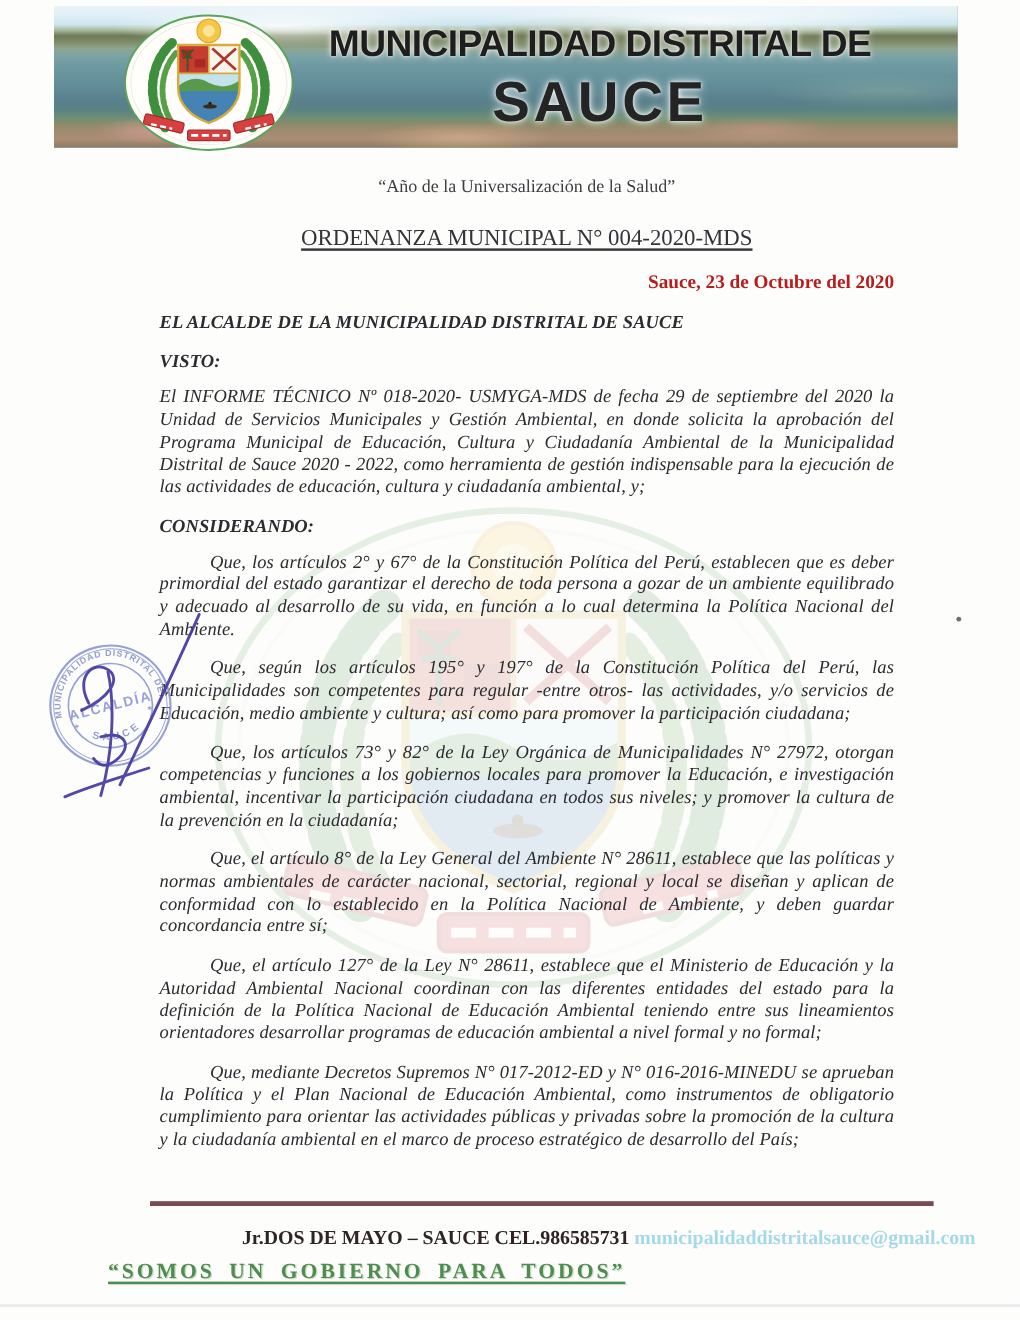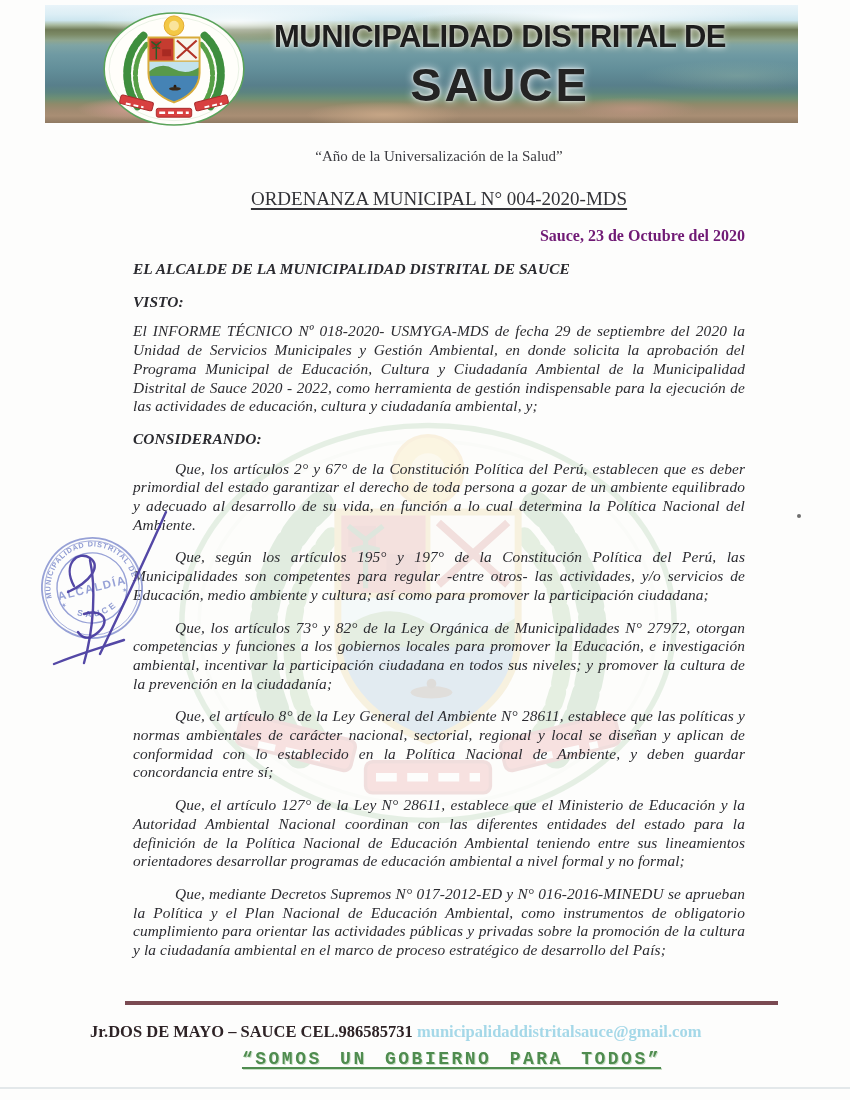--- a/index.html
+++ b/index.html
@@ -32,21 +32,21 @@
   
   .watermark{position:absolute;left:168px;top:415px;width:520px;height:416px;opacity:.14;z-index:0;}
 
   
   .quote{position:absolute;left:133px;top:148px;width:612px;text-align:center;
     font-size:15px;color:#3d3d42;z-index:2;}
   .doc-title{position:absolute;left:133px;top:188px;width:612px;text-align:center;
     font-size:19px;font-weight:400;color:#333338;z-index:2;}
   .doc-title span{text-decoration:underline;text-decoration-thickness:2px;text-underline-offset:3px;}
   .date-line{position:absolute;left:133px;top:227px;width:612px;text-align:right;
-    font-size:16px;font-weight:700;color:#701a75;z-index:2;}
+    font-size:16px;font-weight:700;color:#b91c1c;z-index:2;}
 
   .body-text{position:absolute;left:133px;top:260px;width:612px;z-index:2;
     font-size:15.4px;line-height:18.7px;letter-spacing:.1px;font-style:italic;}
   .issuer{font-weight:700;margin:0 0 14px;}
   .visto-label,.considerando-label{font-weight:700;margin:0 0 11px;}
   .para{text-align:justify;margin:0 0 14px;}
   .para.indent{text-indent:42px;}
 
   
   .stamp{position:absolute;left:30px;top:526px;width:125px;height:125px;z-index:3;opacity:.85;}
@@ -56,28 +56,28 @@
     letter-spacing:3px;fill:#7e8ccc;}
   .stamp-star{font-size:7px;fill:#7e8ccc;}
   .stamp-center{font-family:"Liberation Sans",sans-serif;font-size:11.5px;font-weight:700;
     letter-spacing:1.5px;fill:#8априст}
   .stamp-center{fill:#8692d0;}
   .signature{position:absolute;left:38px;top:468px;width:150px;height:215px;z-index:4;}
 
   
   .footer-rule{position:absolute;left:125px;top:1001px;width:653px;height:4px;
     background:#7a4a52;z-index:2;}
-  .contact-line{position:absolute;left:90px;top:1022px;width:723px;text-align:left;
+  .contact-line{position:absolute;left:90px;top:1022px;width:723px;text-align:right;
     font-size:16.5px;font-weight:700;z-index:2;}
   .contact-address{color:#2e2326;}
   .contact-email{color:#a5d8e8;font-weight:700;}
-  .slogan{position:absolute;left:90px;top:1049px;width:723px;text-align:center;
+  .slogan{position:absolute;left:90px;top:1049px;width:723px;
     font-size:18px;font-weight:700;color:#4f8c4f;letter-spacing:2.5px;word-spacing:5px;
     text-shadow:1px 1px 0 #c9dfc7;z-index:2;
-    text-decoration:underline;text-decoration-thickness:2px;text-underline-offset:3px;font-family:Liberation Mono, monospace;}
+    text-decoration:underline;text-decoration-thickness:2px;text-underline-offset:3px;}
 
   .scan-edge{position:absolute;left:0;top:1087px;width:850px;height:2px;background:#e3e8ea;}
   .dot-artifact{position:absolute;left:797px;top:514px;width:4px;height:4px;border-radius:50%;
     background:#4a4a4a;opacity:.8;}
 </style>
 </head>
 <body>
 
 <div class="page">
 

